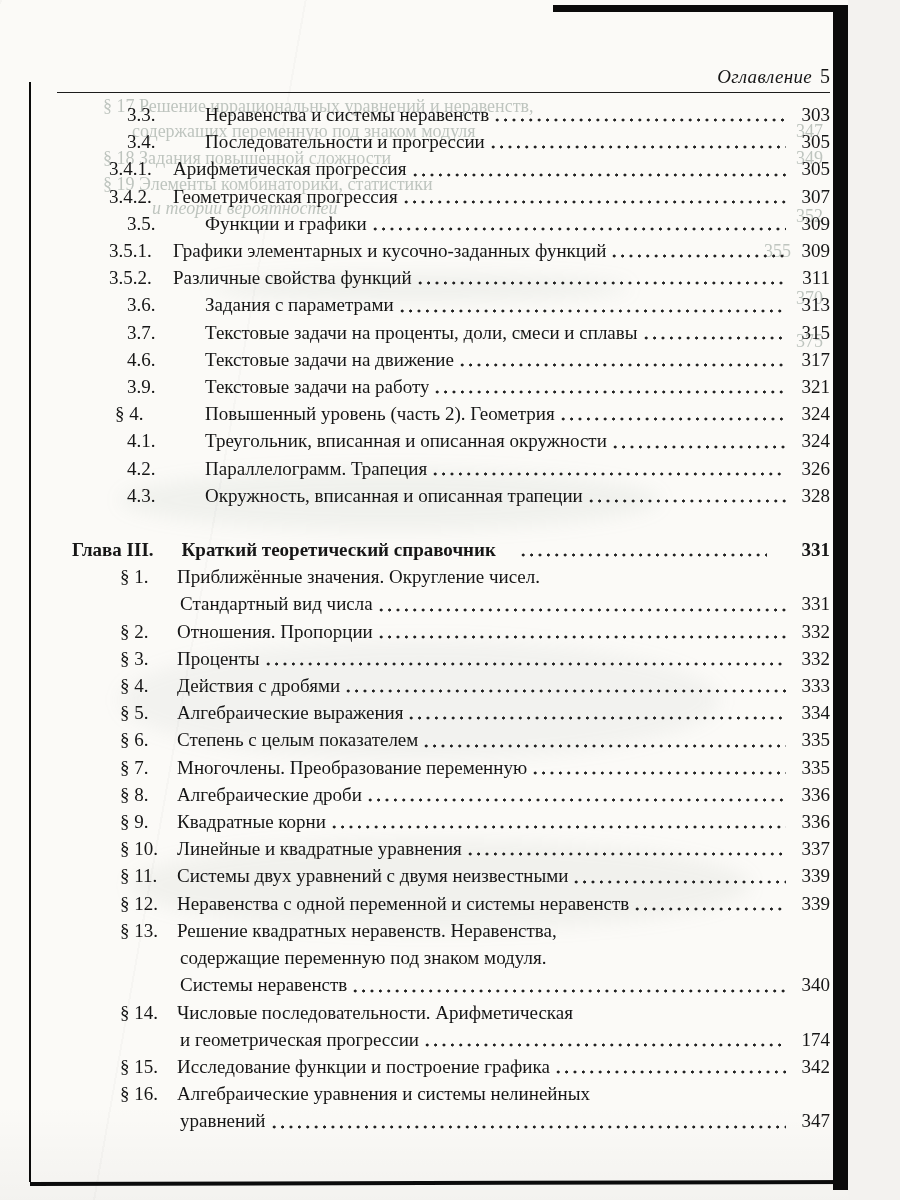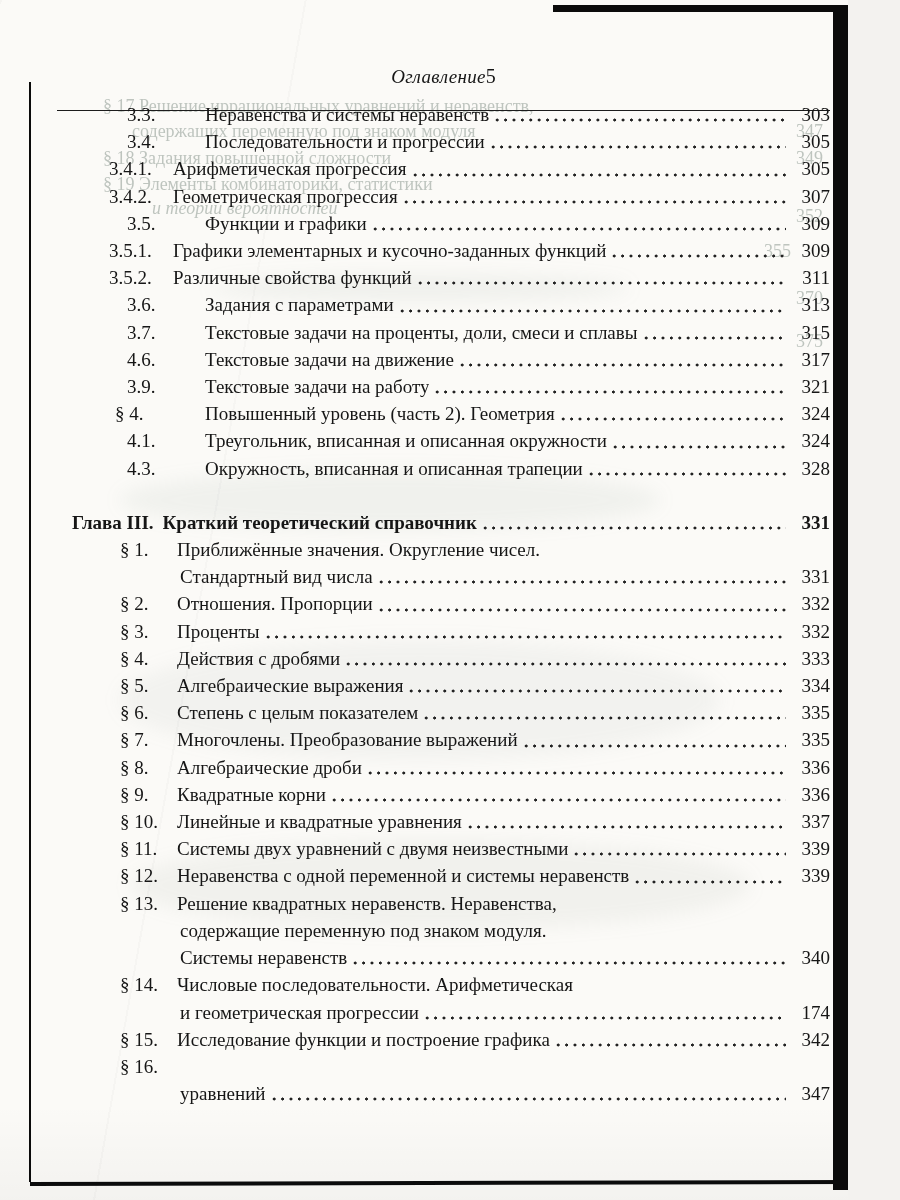--- a/index.html
+++ b/index.html
@@ -21,22 +21,22 @@
   .edge{position:absolute;background:#0b0b0b;}
   .edge-left{left:29px;top:82px;width:2px;bottom:18px;}
   .edge-right{right:52px;top:5px;width:15px;bottom:10px;}
   .edge-top{top:5px;left:553px;right:52px;height:7px;}
   .edge-bottom{left:30px;right:52px;bottom:15px;height:4px;transform:rotate(-0.15deg);}
   .outer-right{position:absolute;right:0;top:0;width:52px;bottom:0;background:#f3f2ef;}
 
   
   .header{
     position:absolute;left:57px;right:70px;top:54px;height:34px;
-    display:flex;justify-content:center;align-items:flex-end;
-    border-bottom:1.6px solid #1c1c1c;padding-bottom:22px;
+    display:flex;justify-content:flex-end;align-items:flex-end;
+    border-bottom:1.6px solid #1c1c1c;padding-bottom:4px;gap:8px;
   }
   .header-title{font-style:italic;font-size:19px;letter-spacing:0.3px;}
   .header-page{font-size:20px;}
 
   
   .toc{position:absolute;top:101px;left:57px;right:70px;}
   .row{display:flex;align-items:flex-end;font-size:19px;line-height:27.2px;white-space:nowrap;font-family:Liberation Serif, serif;}
   .row .num{flex:0 0 auto;}
   .row .title{flex:0 1 auto;overflow:hidden;}
   .row .dots{
@@ -49,21 +49,21 @@
   .row .pg{flex:0 0 40px;text-align:right;}
   .row.nodots .dots,.row.nodots .pg{visibility:hidden;}
 
   .row.a .num{margin-left:70px;width:78px;}
   .row.b .num{margin-left:52px;width:64px;}
   .row.c .num{margin-left:58px;width:90px;}
   .row.s .num{margin-left:63px;width:57px;}
   .row.cont .title{margin-left:123px;}
   .row.chapter{font-weight:700;}
   .row.chapter .num{margin-left:15px;margin-right:9px;}
-  .row.gap-before{margin-top:27px;}
+  .row.gap-before{margin-top:27px;gap:19px;}
 
   
   .ghost{position:absolute;inset:0;pointer-events:none;}
   .ghost span{
     position:absolute;font-size:18px;line-height:22px;
     color:rgba(104,122,113,0.42);filter:blur(0.55px);white-space:nowrap;
   }
   .smudge{position:absolute;border-radius:50%;filter:blur(9px);pointer-events:none;}
   .smudge.s1{left:210px;top:275px;width:420px;height:26px;background:rgba(140,160,145,0.10);}
   .smudge.s2{left:120px;top:470px;width:540px;height:60px;background:rgba(135,155,145,0.09);}
@@ -171,20 +171,26 @@
       <span class="dots"></span>
       <span class="pg">324</span>
     </div>
     <div class="row a">
       <span class="num">4.1.</span>
       <span class="title">Треугольник, вписанная и описанная окружности</span>
       <span class="dots"></span>
       <span class="pg">324</span>
     </div>
     <div class="row a">
+      <span class="num">4.2.</span>
+      <span class="title">Параллелограмм. Трапеция</span>
+      <span class="dots"></span>
+      <span class="pg">326</span>
+    </div>
+    <div class="row a">
       <span class="num">4.3.</span>
       <span class="title">Окружность, вписанная и описанная трапеции</span>
       <span class="dots"></span>
       <span class="pg">328</span>
     </div>
     <div class="row chapter gap-before">
       <span class="num">Глава III.</span>
       <span class="title">Краткий теоретический справочник</span>
       <span class="dots"></span>
       <span class="pg">331</span>
@@ -225,21 +231,21 @@
       <span class="pg">334</span>
     </div>
     <div class="row s">
       <span class="num">§ 6.</span>
       <span class="title">Степень с целым показателем</span>
       <span class="dots"></span>
       <span class="pg">335</span>
     </div>
     <div class="row s">
       <span class="num">§ 7.</span>
-      <span class="title">Многочлены. Преобразование выражений</span>
+      <span class="title">Многочлены. Преобразование переменную</span>
       <span class="dots"></span>
       <span class="pg">335</span>
     </div>
     <div class="row s">
       <span class="num">§ 8.</span>
       <span class="title">Алгебраические дроби</span>
       <span class="dots"></span>
       <span class="pg">336</span>
     </div>
     <div class="row s">
@@ -294,20 +300,21 @@
       <span class="pg">174</span>
     </div>
     <div class="row s">
       <span class="num">§ 15.</span>
       <span class="title">Исследование функции и построение графика</span>
       <span class="dots"></span>
       <span class="pg">342</span>
     </div>
     <div class="row s nodots">
       <span class="num">§ 16.</span>
+      <span class="title">Алгебраические уравнения и системы нелинейных</span>
       <span class="dots"></span>
       <span class="pg"></span>
     </div>
     <div class="row cont">
       <span class="title">уравнений</span>
       <span class="dots"></span>
       <span class="pg">347</span>
     </div>
   </div>
 

